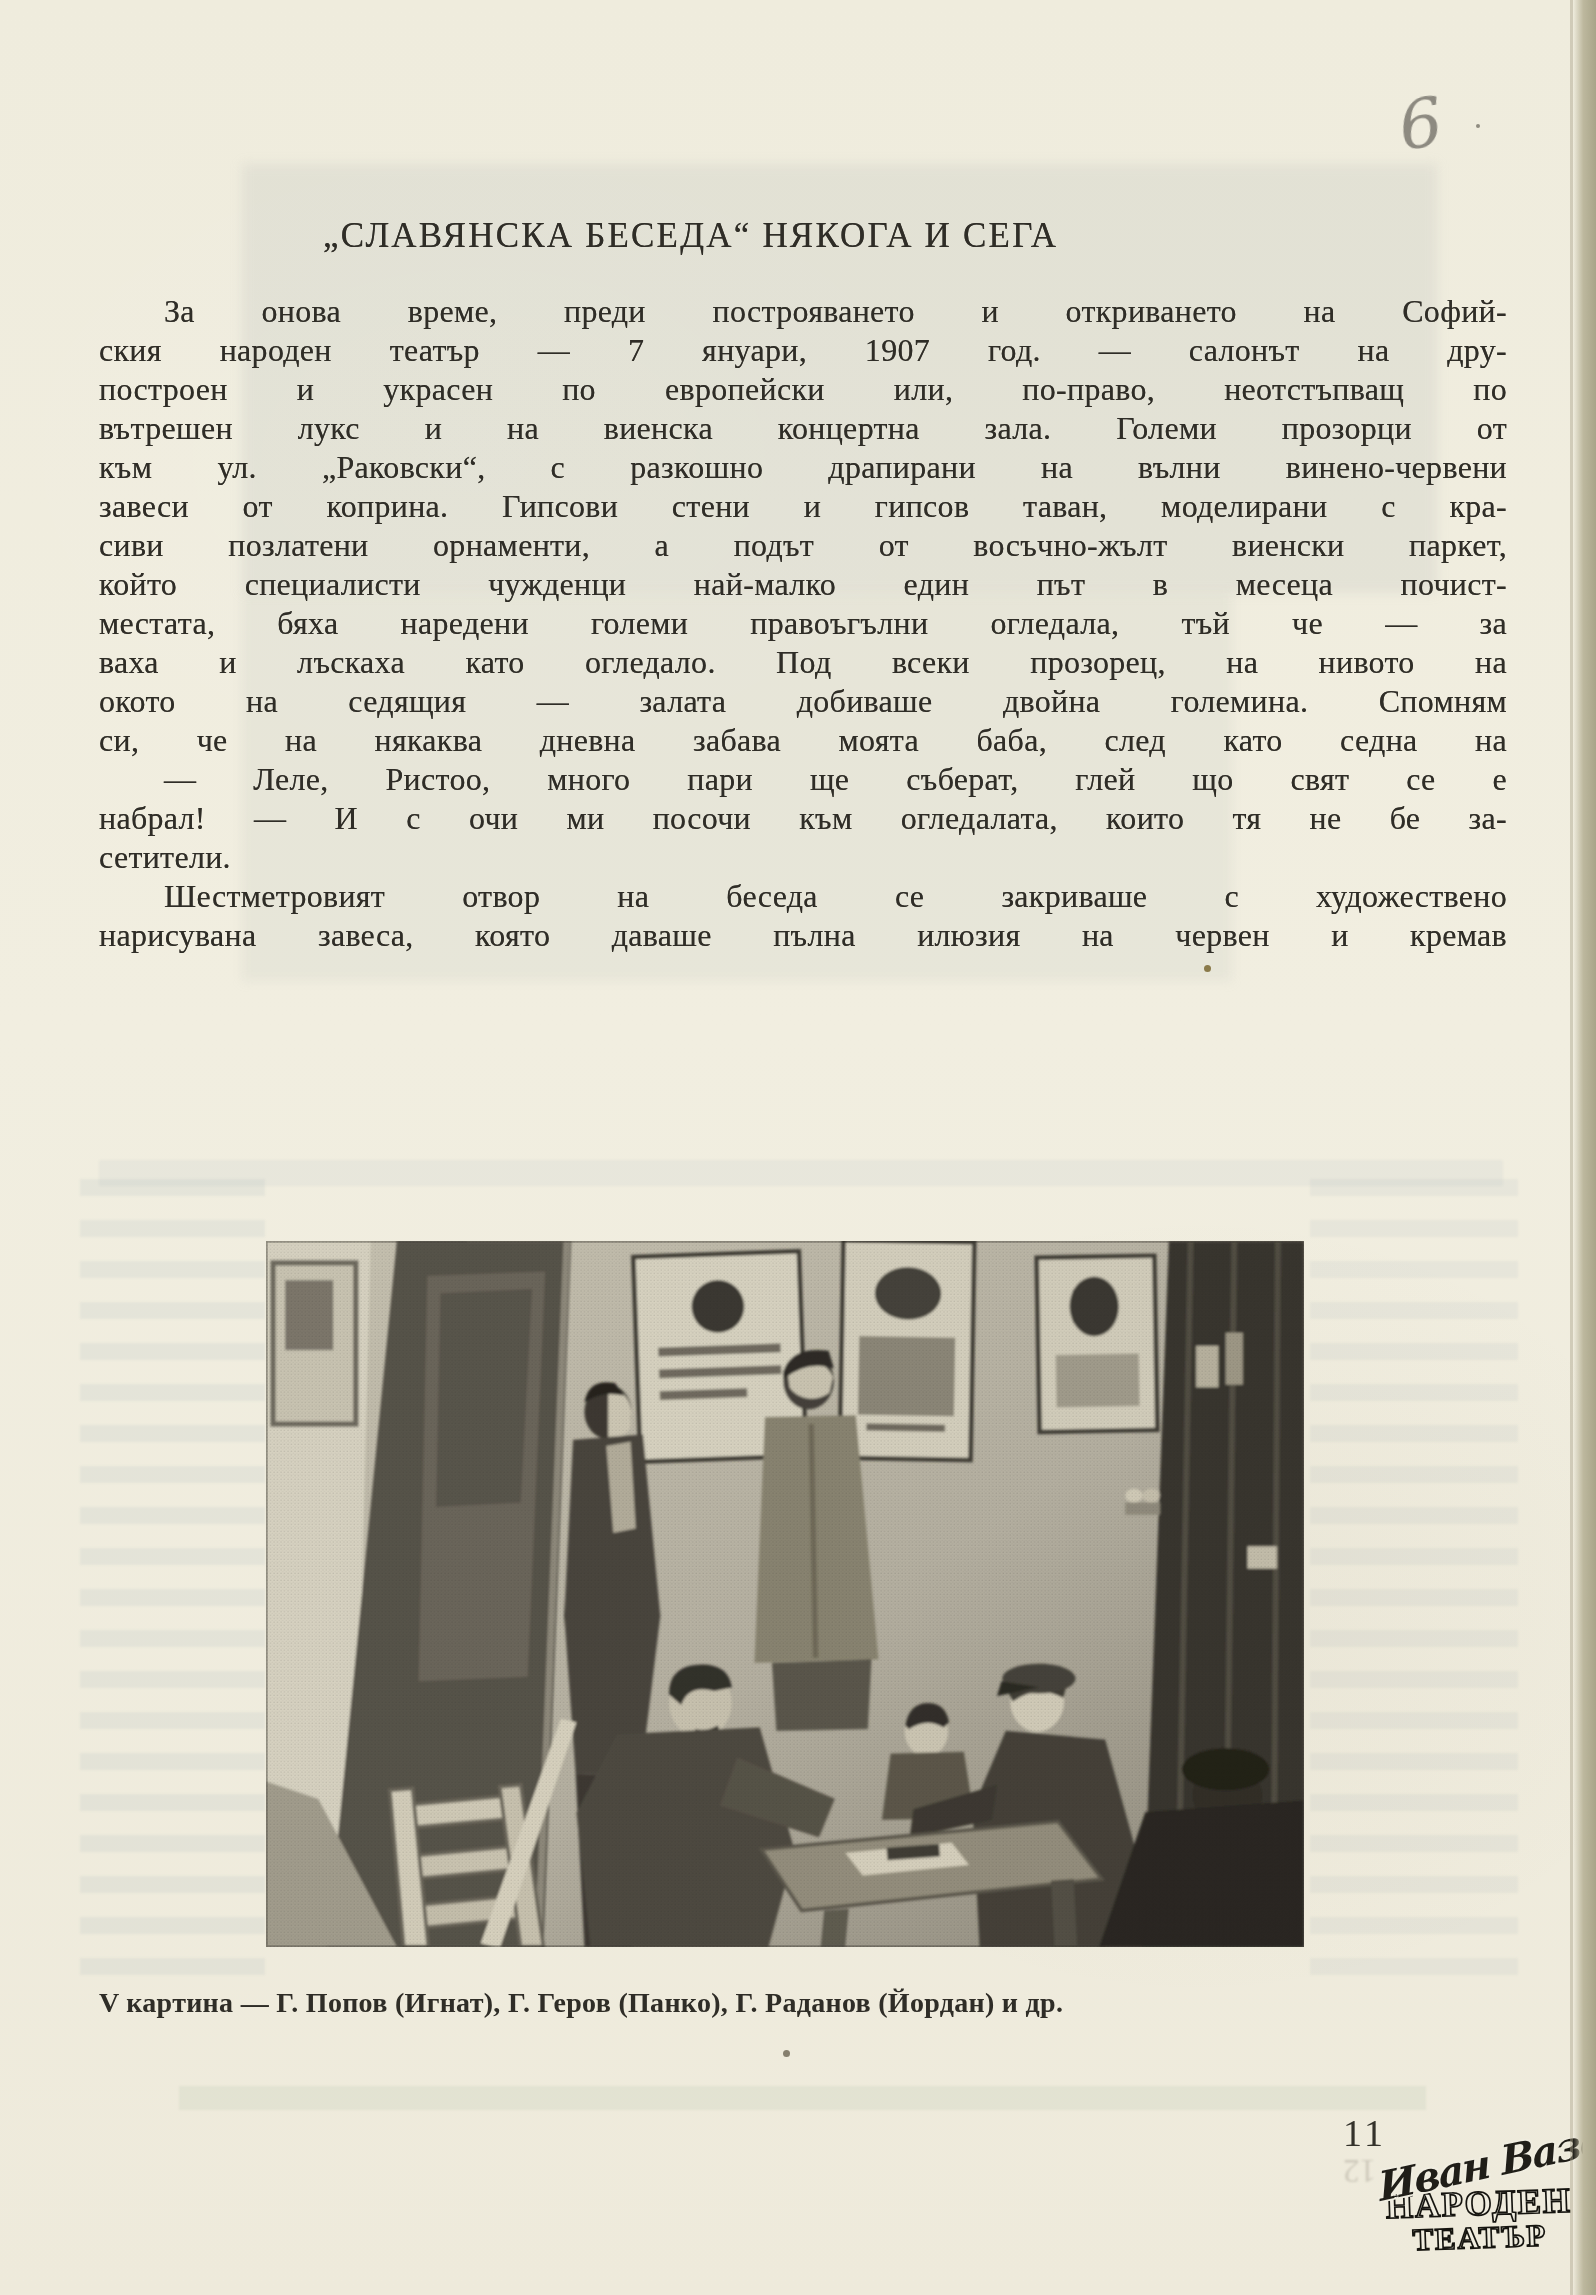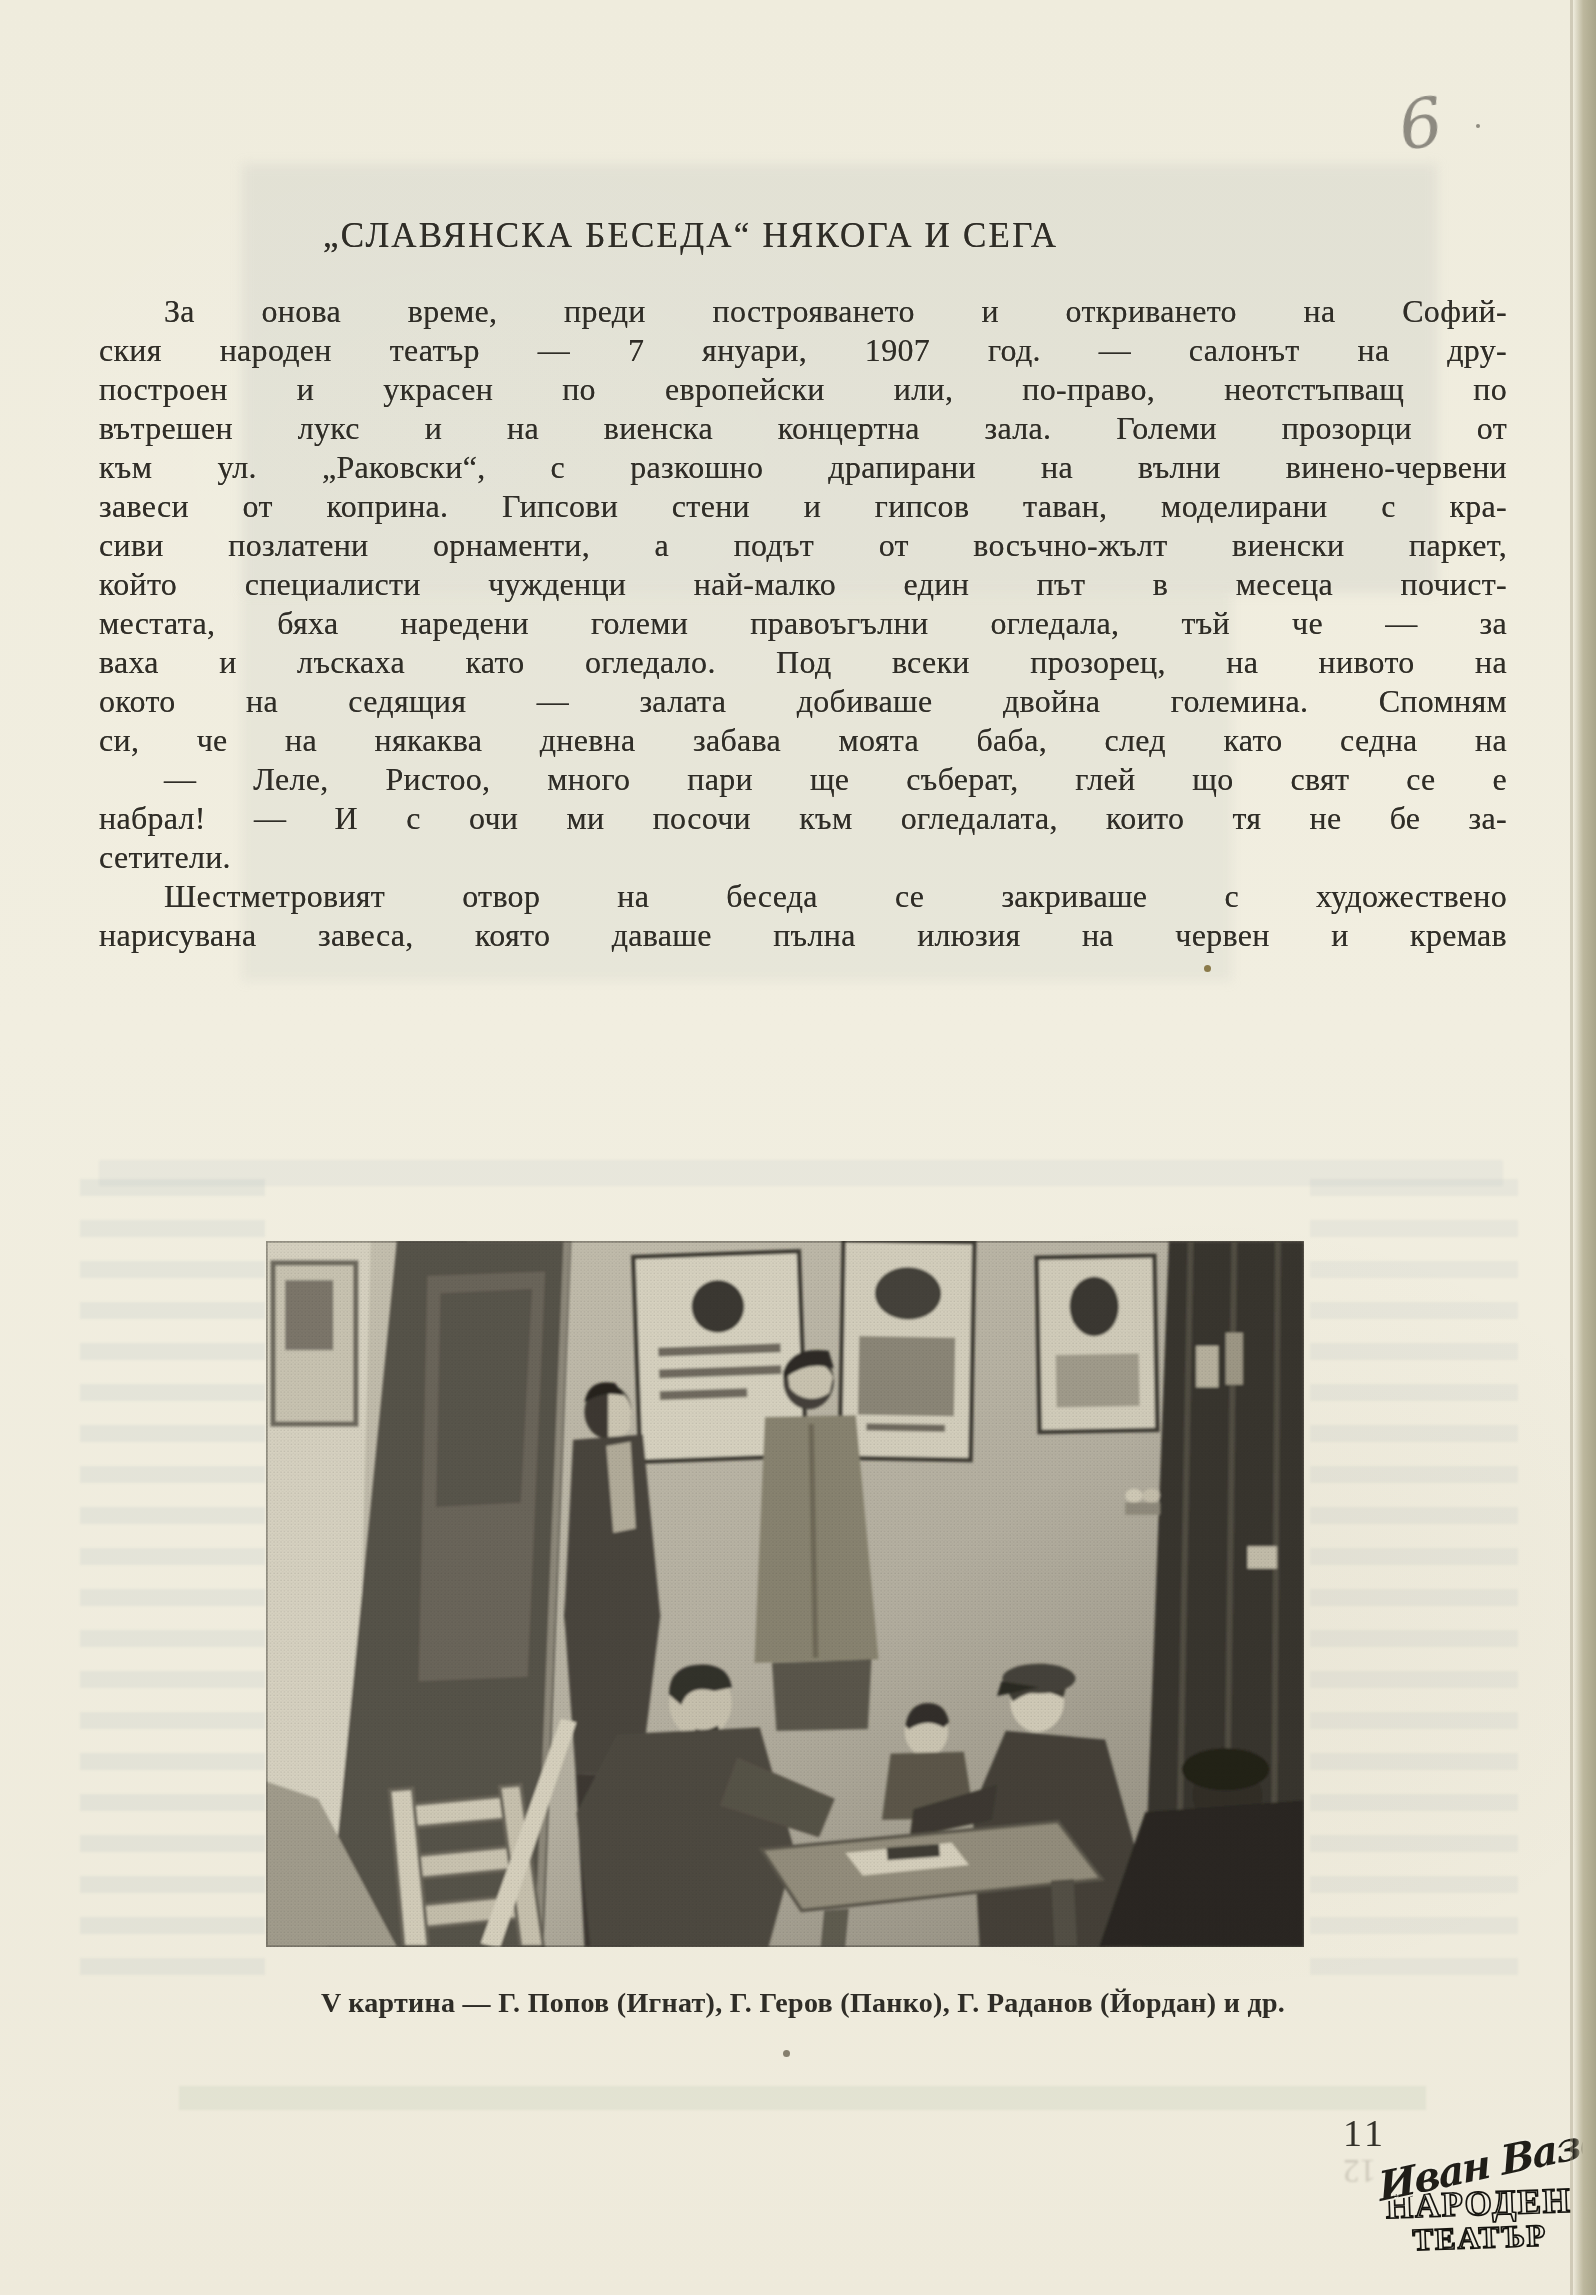--- a/index.html
+++ b/index.html
@@ -73,21 +73,21 @@
   .line.last{text-align-last:left;}
 
   .photo{
     position:absolute;left:266px;top:1241px;width:1038px;height:706px;margin:0;
     background:#b9b4a4;
   }
   .photo svg{display:block;width:100%;height:100%;}
 
   .caption{
     position:absolute;left:99px;top:1987px;width:1408px;
-    text-align:center;
+    text-align:left;
     font-size:28px;font-weight:700;letter-spacing:0.3px;
     color:var(--ink,#2f2d27);
   }
 
   .pagenum{
     position:absolute;left:1343px;top:2111px;
     font-size:38px;letter-spacing:3.5px;
     color:#34322b;
   }
   .pagenum-ghost{

